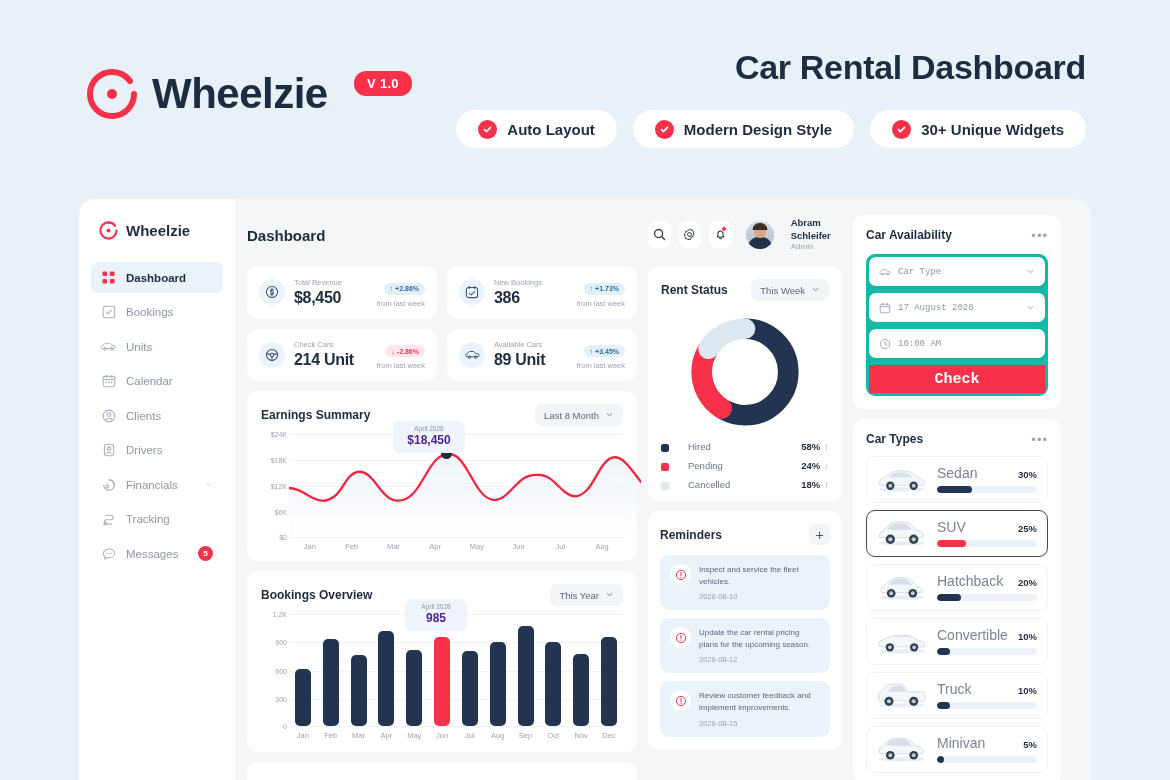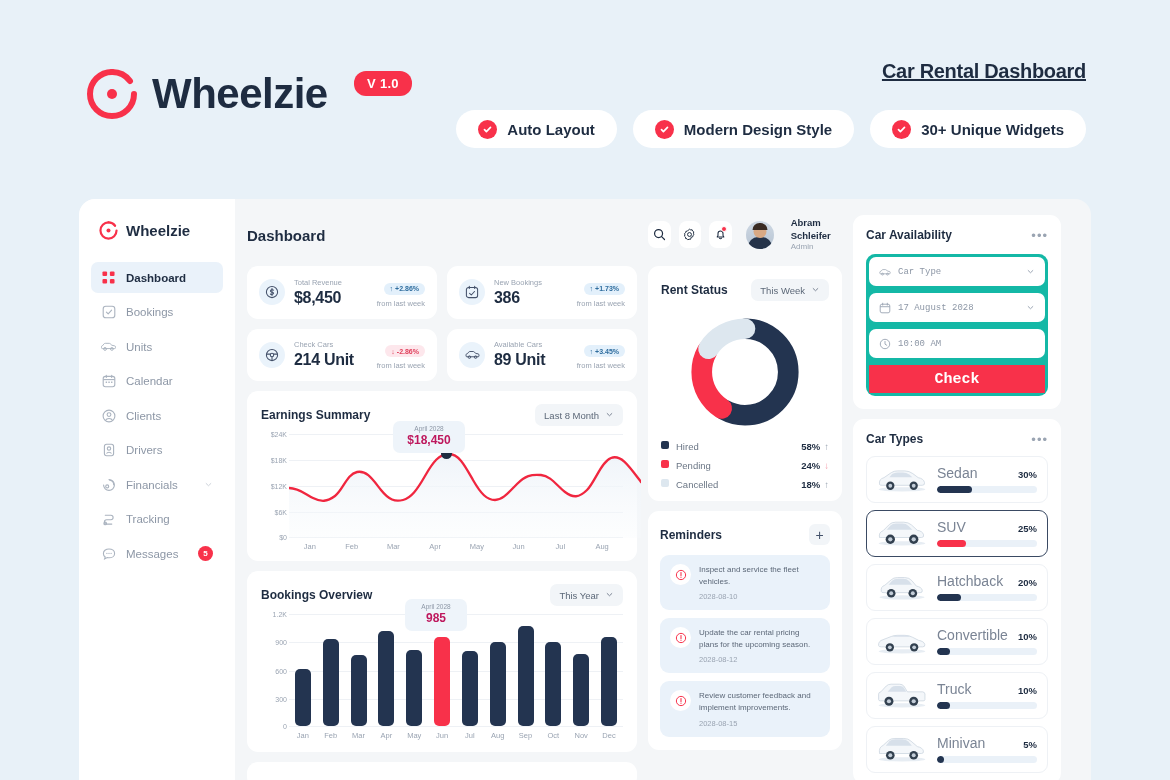--- a/index.html
+++ b/index.html
@@ -15,22 +15,22 @@
   .promo-head { position: absolute; left: 0; top: 0; width: 1170px; height: 185px; }
   .logo-wrap { position: absolute; left: 86px; top: 68px; display: flex; align-items: center; gap: 14px; }
   .logo-mark { width: 52px; height: 52px; position: relative; }
   .brand-text { font-size: 42px; font-weight: bold; color: #1e2c41; letter-spacing: -0.5px; }
   .ver-badge {
     position: absolute; left: 354px; top: 71px;
     background: #f8314a; color: #fff; font-size: 13px; font-weight: bold;
     padding: 5px 13px; border-radius: 12px; letter-spacing: 0.3px;
   }
   .promo-title {
-    position: absolute; right: 84px; top: 60px;
-    font-size: 20px; font-weight: bold; color: #1e2c41; letter-spacing: -0.3px; text-decoration: underline;
+    position: absolute; right: 84px; top: 48px;
+    font-size: 34px; font-weight: bold; color: #1e2c41; letter-spacing: -0.3px;
   }
   .pills { position: absolute; right: 84px; top: 110px; display: flex; gap: 16px; }
   .pill {
     background: #fff; border-radius: 22px; height: 38px;
     display: flex; align-items: center; gap: 10px; padding: 0 22px;
     font-size: 15px; font-weight: bold; color: #1e2c41;
   }
   .check-ic {
     width: 19px; height: 19px; border-radius: 50%; background: #f8314a;
     display: flex; align-items: center; justify-content: center; flex: 0 0 auto;
@@ -112,36 +112,36 @@
   .card-title { font-size: 12px; font-weight: bold; color: #1e2c41; }
   .select-pill {
     margin-left: auto; background: #f2f5f8; border-radius: 7px; height: 22px;
     display: flex; align-items: center; gap: 6px; padding: 0 9px;
     font-size: 9.5px; color: #5c6878;
   }
   .tooltip-bub {
     position: absolute; background: #eef4fa; border-radius: 7px; padding: 4px 10px 6px 10px; text-align: center; z-index: 5;
   }
   .tt-date { font-size: 6.5px; color: #8d97a6; margin-bottom: 1px; }
-  .tt-val { font-size: 12px; font-weight: bold; color: #be185d; }
+  .tt-val { font-size: 12px; font-weight: bold; color: #4c1d95; }
 
   .plot { position: relative; }
   .yaxis { position: absolute; left: 0; top: 0; width: 26px; height: 100%; }
   .ytick { position: absolute; right: 0; font-size: 7px; color: #9aa4b2; transform: translateY(-50%); }
   .grid-line { position: absolute; left: 28px; right: 0; height: 1px; background: #eef1f5; }
   .xaxis { display: flex; margin-left: 28px; margin-top: 4px; }
   .xtick { flex: 1; text-align: center; font-size: 7.5px; color: #9aa4b2; }
   .bars { position: absolute; left: 28px; right: 0; bottom: 0; top: 0; display: flex; align-items: flex-end; }
   .bar-slot { flex: 1; display: flex; justify-content: center; align-items: flex-end; height: 100%; }
   .bar { width: 16px; background: #233450; border-radius: 5px; }
   .bar.hl { background: #f8314a; }
 
   
   .donut-wrap { display: flex; justify-content: center; padding: 6px 0 10px 0; }
-  .legend-row { display: flex; align-items: flex-start; gap: 7px; margin-bottom: 8px; font-size: 9.5px; color: #6b7685; }
+  .legend-row { display: flex; align-items: flex-end; gap: 19px; margin-bottom: 8px; font-size: 9.5px; color: #6b7685; }
   .sw { width: 8px; height: 8px; border-radius: 2px; flex: 0 0 auto; }
   .legend-val { margin-left: auto; font-size: 9.5px; font-weight: bold; color: #1e2c41; display: flex; align-items: center; gap: 4px; }
 
   .add-btn {
     margin-left: auto; width: 21px; height: 21px; border-radius: 6px; background: #f2f5f8;
     display: flex; align-items: center; justify-content: center; color: #44516a; font-size: 14px; line-height: 1;
   }
   .rem-item { background: #eaf2fa; border-radius: 9px; padding: 9px 10px; display: flex; gap: 8px; margin-bottom: 8px; }
   .rem-ic {
     width: 21px; height: 21px; border-radius: 50%; background: #fff; flex: 0 0 auto;

